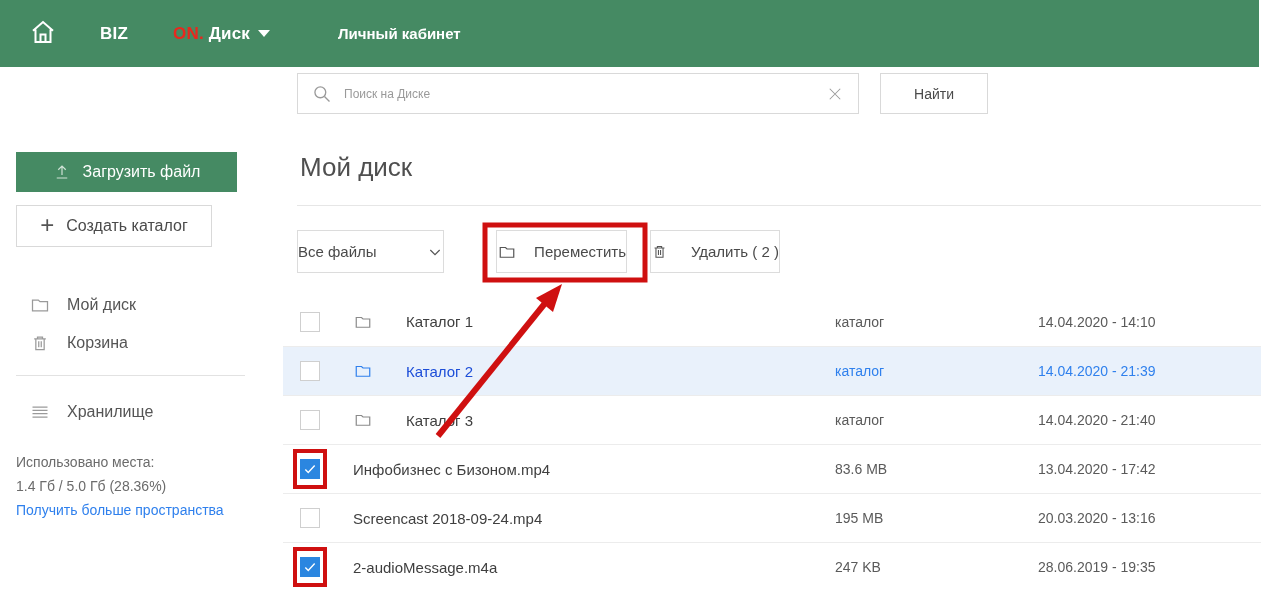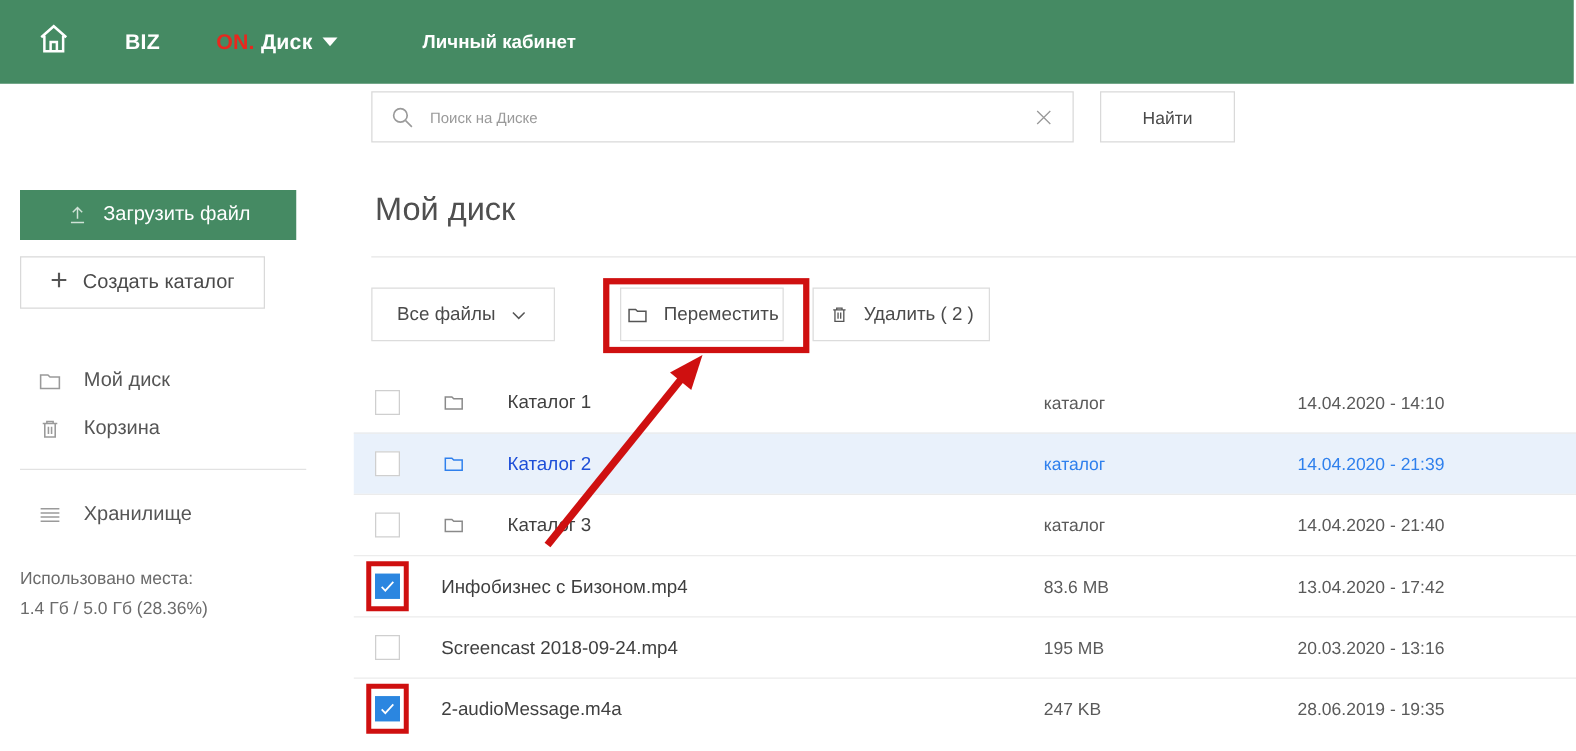--- a/index.html
+++ b/index.html
@@ -63,28 +63,28 @@
   .btn-find {
     position:absolute; left:597px; top:18px; width:108px; height:41px;
     background:#fff; border:1px solid #d9d9d9; font-size:14px; color:#4a4a4a; cursor:pointer;
     font-family:inherit;
   }
   .page-title { position:absolute; left:17px; top:97px; font-size:26px; font-weight:400; color:#4f4f4f; }
   .title-divider { position:absolute; left:14px; top:150px; right:0; height:1px; background:#e6e6e6; }
 
   .toolbar-btn {
     position:absolute; top:175px; height:43px; background:#fff; border:1px solid #dcdcdc;
-    display:flex; align-items:center; justify-content:center; gap:11px;
+    display:flex; align-items:center; justify-content:space-between; gap:11px;
     font-size:15px; color:#4a4a4a; cursor:pointer; font-family:inherit;
   }
   .btn-filter { left:14px; width:147px; }
   .btn-filter svg { width:16px; height:16px; stroke:#555; fill:none; stroke-width:1.8; }
   .btn-move { left:213px; width:131px; }
   .btn-move svg { width:20px; height:18px; stroke:#555; fill:none; stroke-width:1.6; }
-  .btn-delete { left:367px; width:142px; }
+  .btn-delete { left:367px; width:130px; }
   .btn-delete svg { width:17px; height:19px; stroke:#555; fill:none; stroke-width:1.5; }
 
   
   .table { position:absolute; left:0; top:242px; right:0; }
   .trow {
     position:relative; height:49px; display:flex; align-items:center;
     border-top:1px solid #ececec; padding-left:17px; cursor:pointer;gap:20px;
   }
   .trow:first-child { border-top:none; }
   .trow.highlight { background:#e9f1fb; }
@@ -163,20 +163,21 @@
   <div class="side-item" style="top:347px;">
     <svg viewBox="0 0 24 24">
         <path d="M3 6 H21 M3 10 H21 M3 14 H21 M3 18 H21"></path>
       </svg>
     <span>Хранилище</span>
   </div>
 
   <div class="storage-block">
     <div>Использовано места:</div>
     <div>1.4 Гб / 5.0 Гб (28.36%)</div>
+    <div class="storage-link">Получить больше пространства</div>
   </div>
 </div>
 
 <div class="main">
   <div class="search-input">
     <svg class="mag" viewBox="0 0 24 24">
         <circle cx="10" cy="10" r="6.5"></circle>
         <path d="M15 15 L21 21"></path>
       </svg>
     <input type="text" value="" placeholder="Поиск на Диске" style="">

